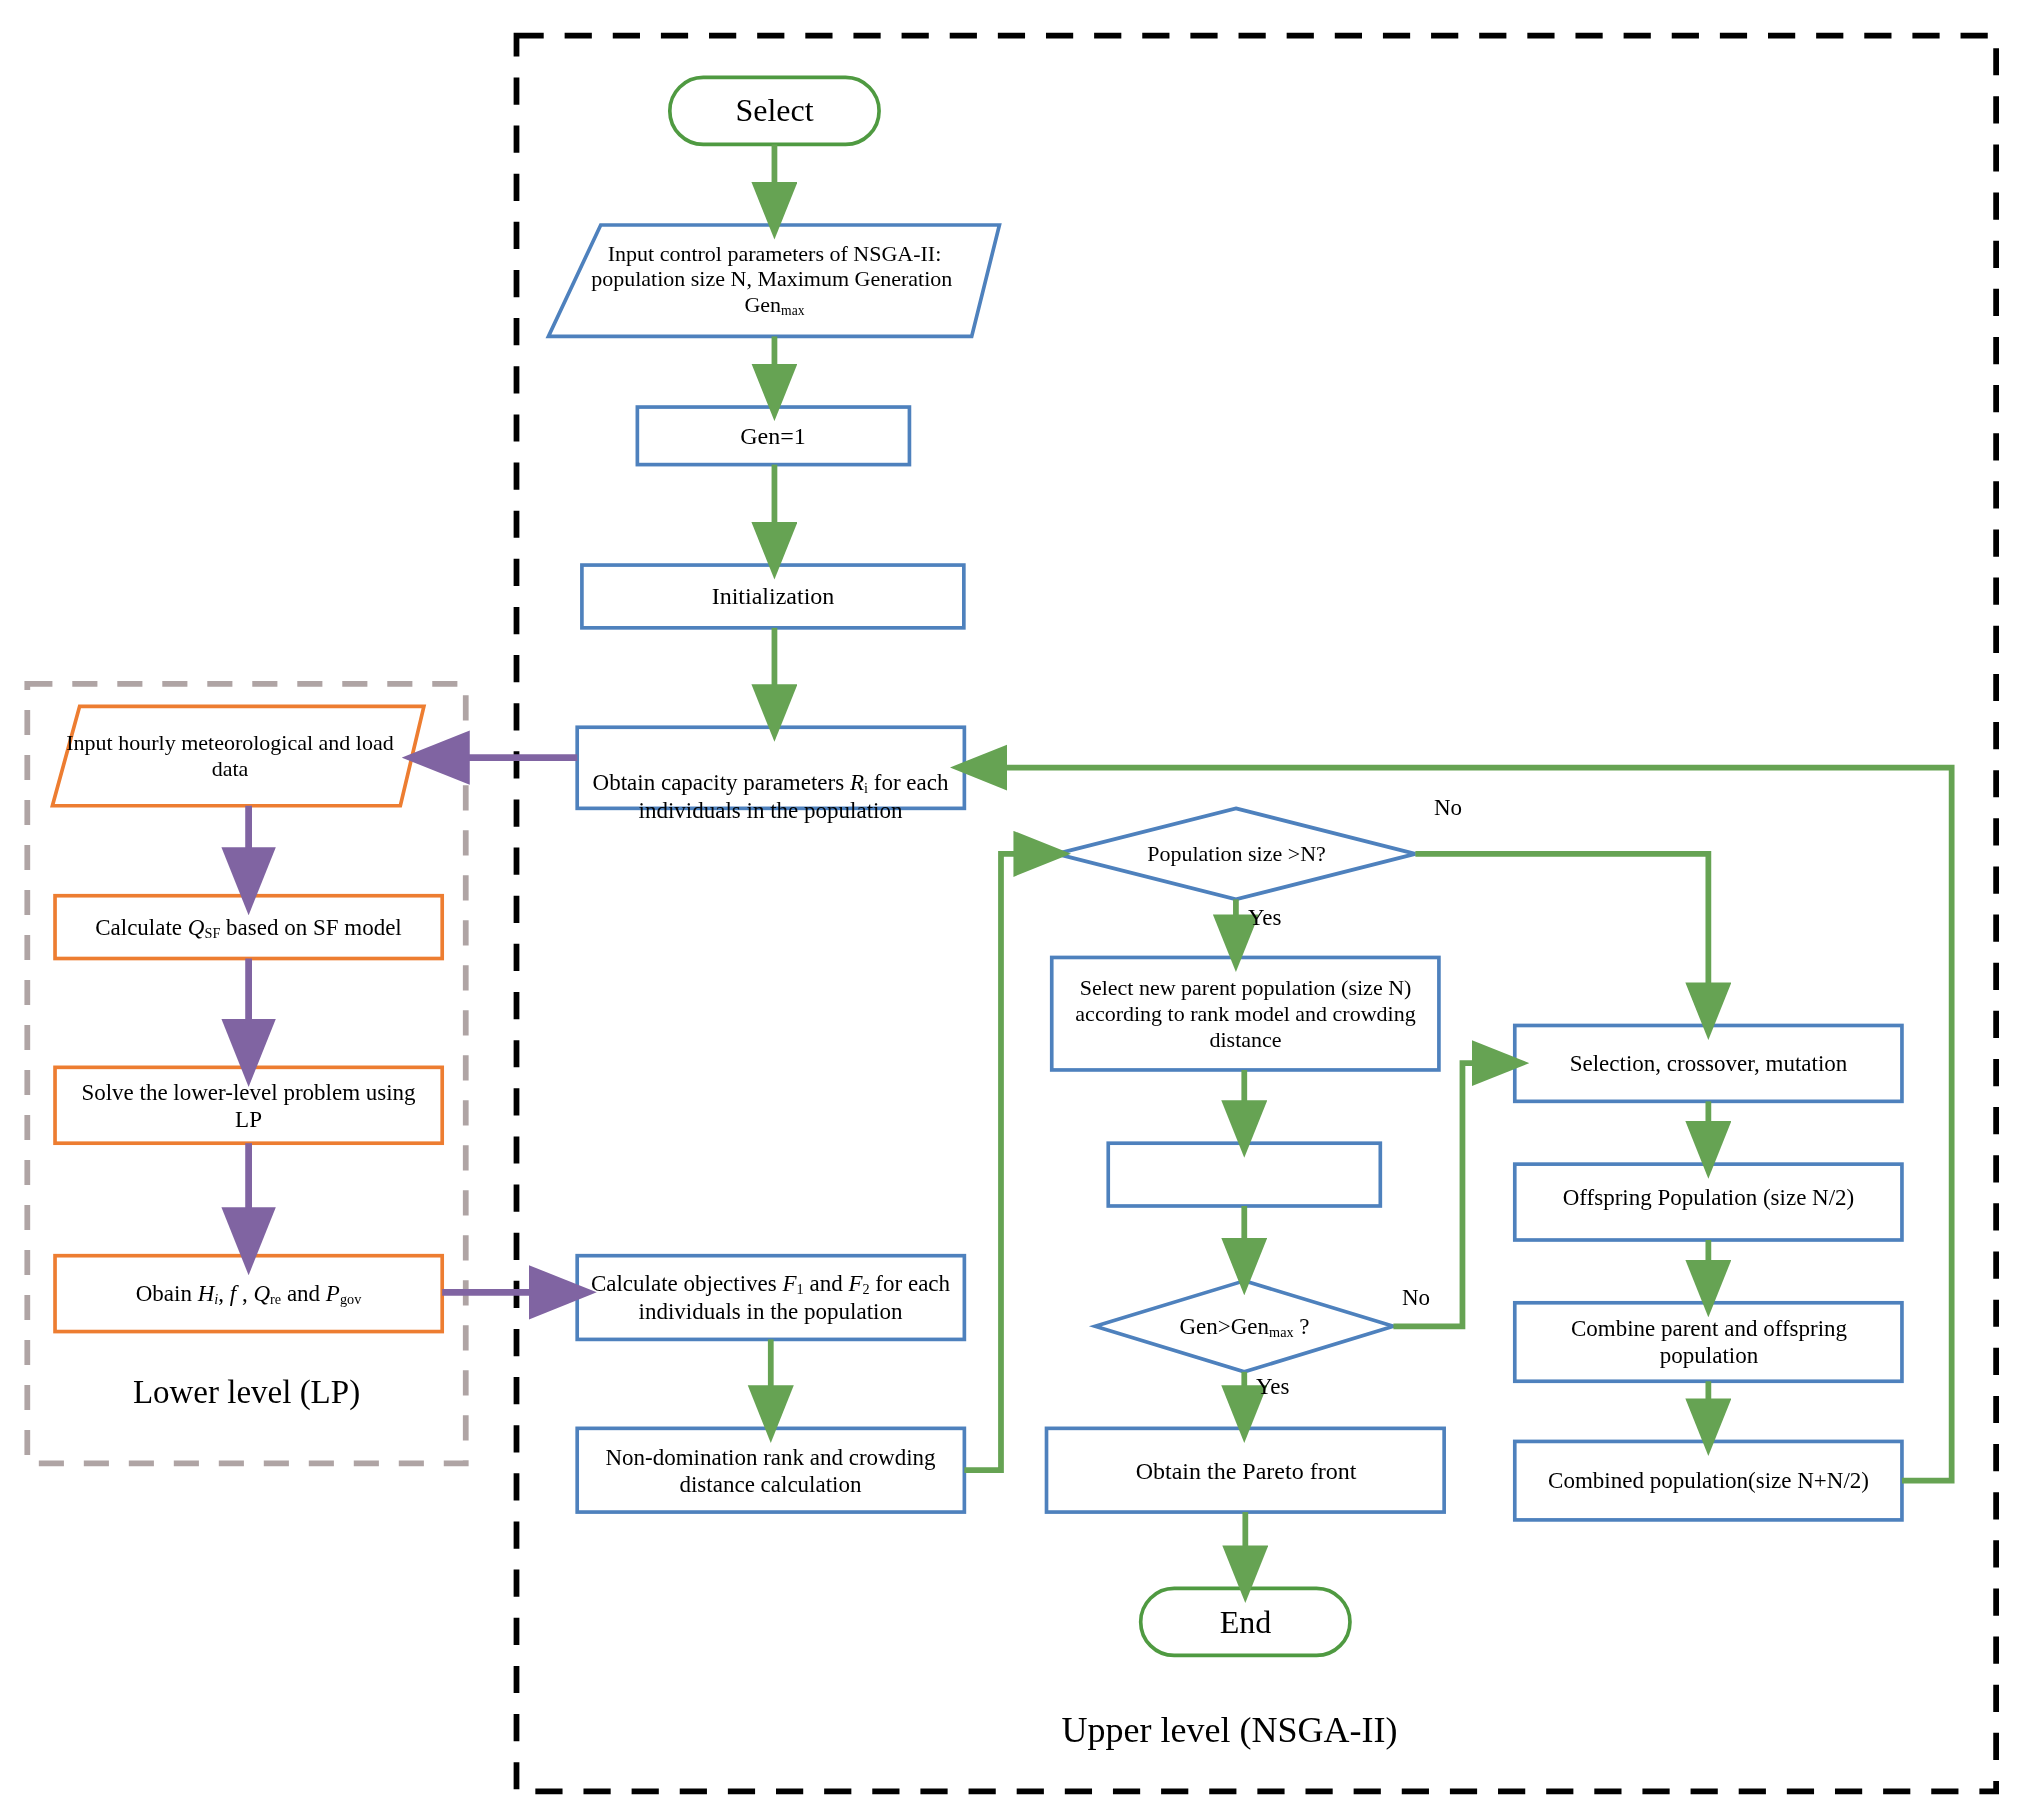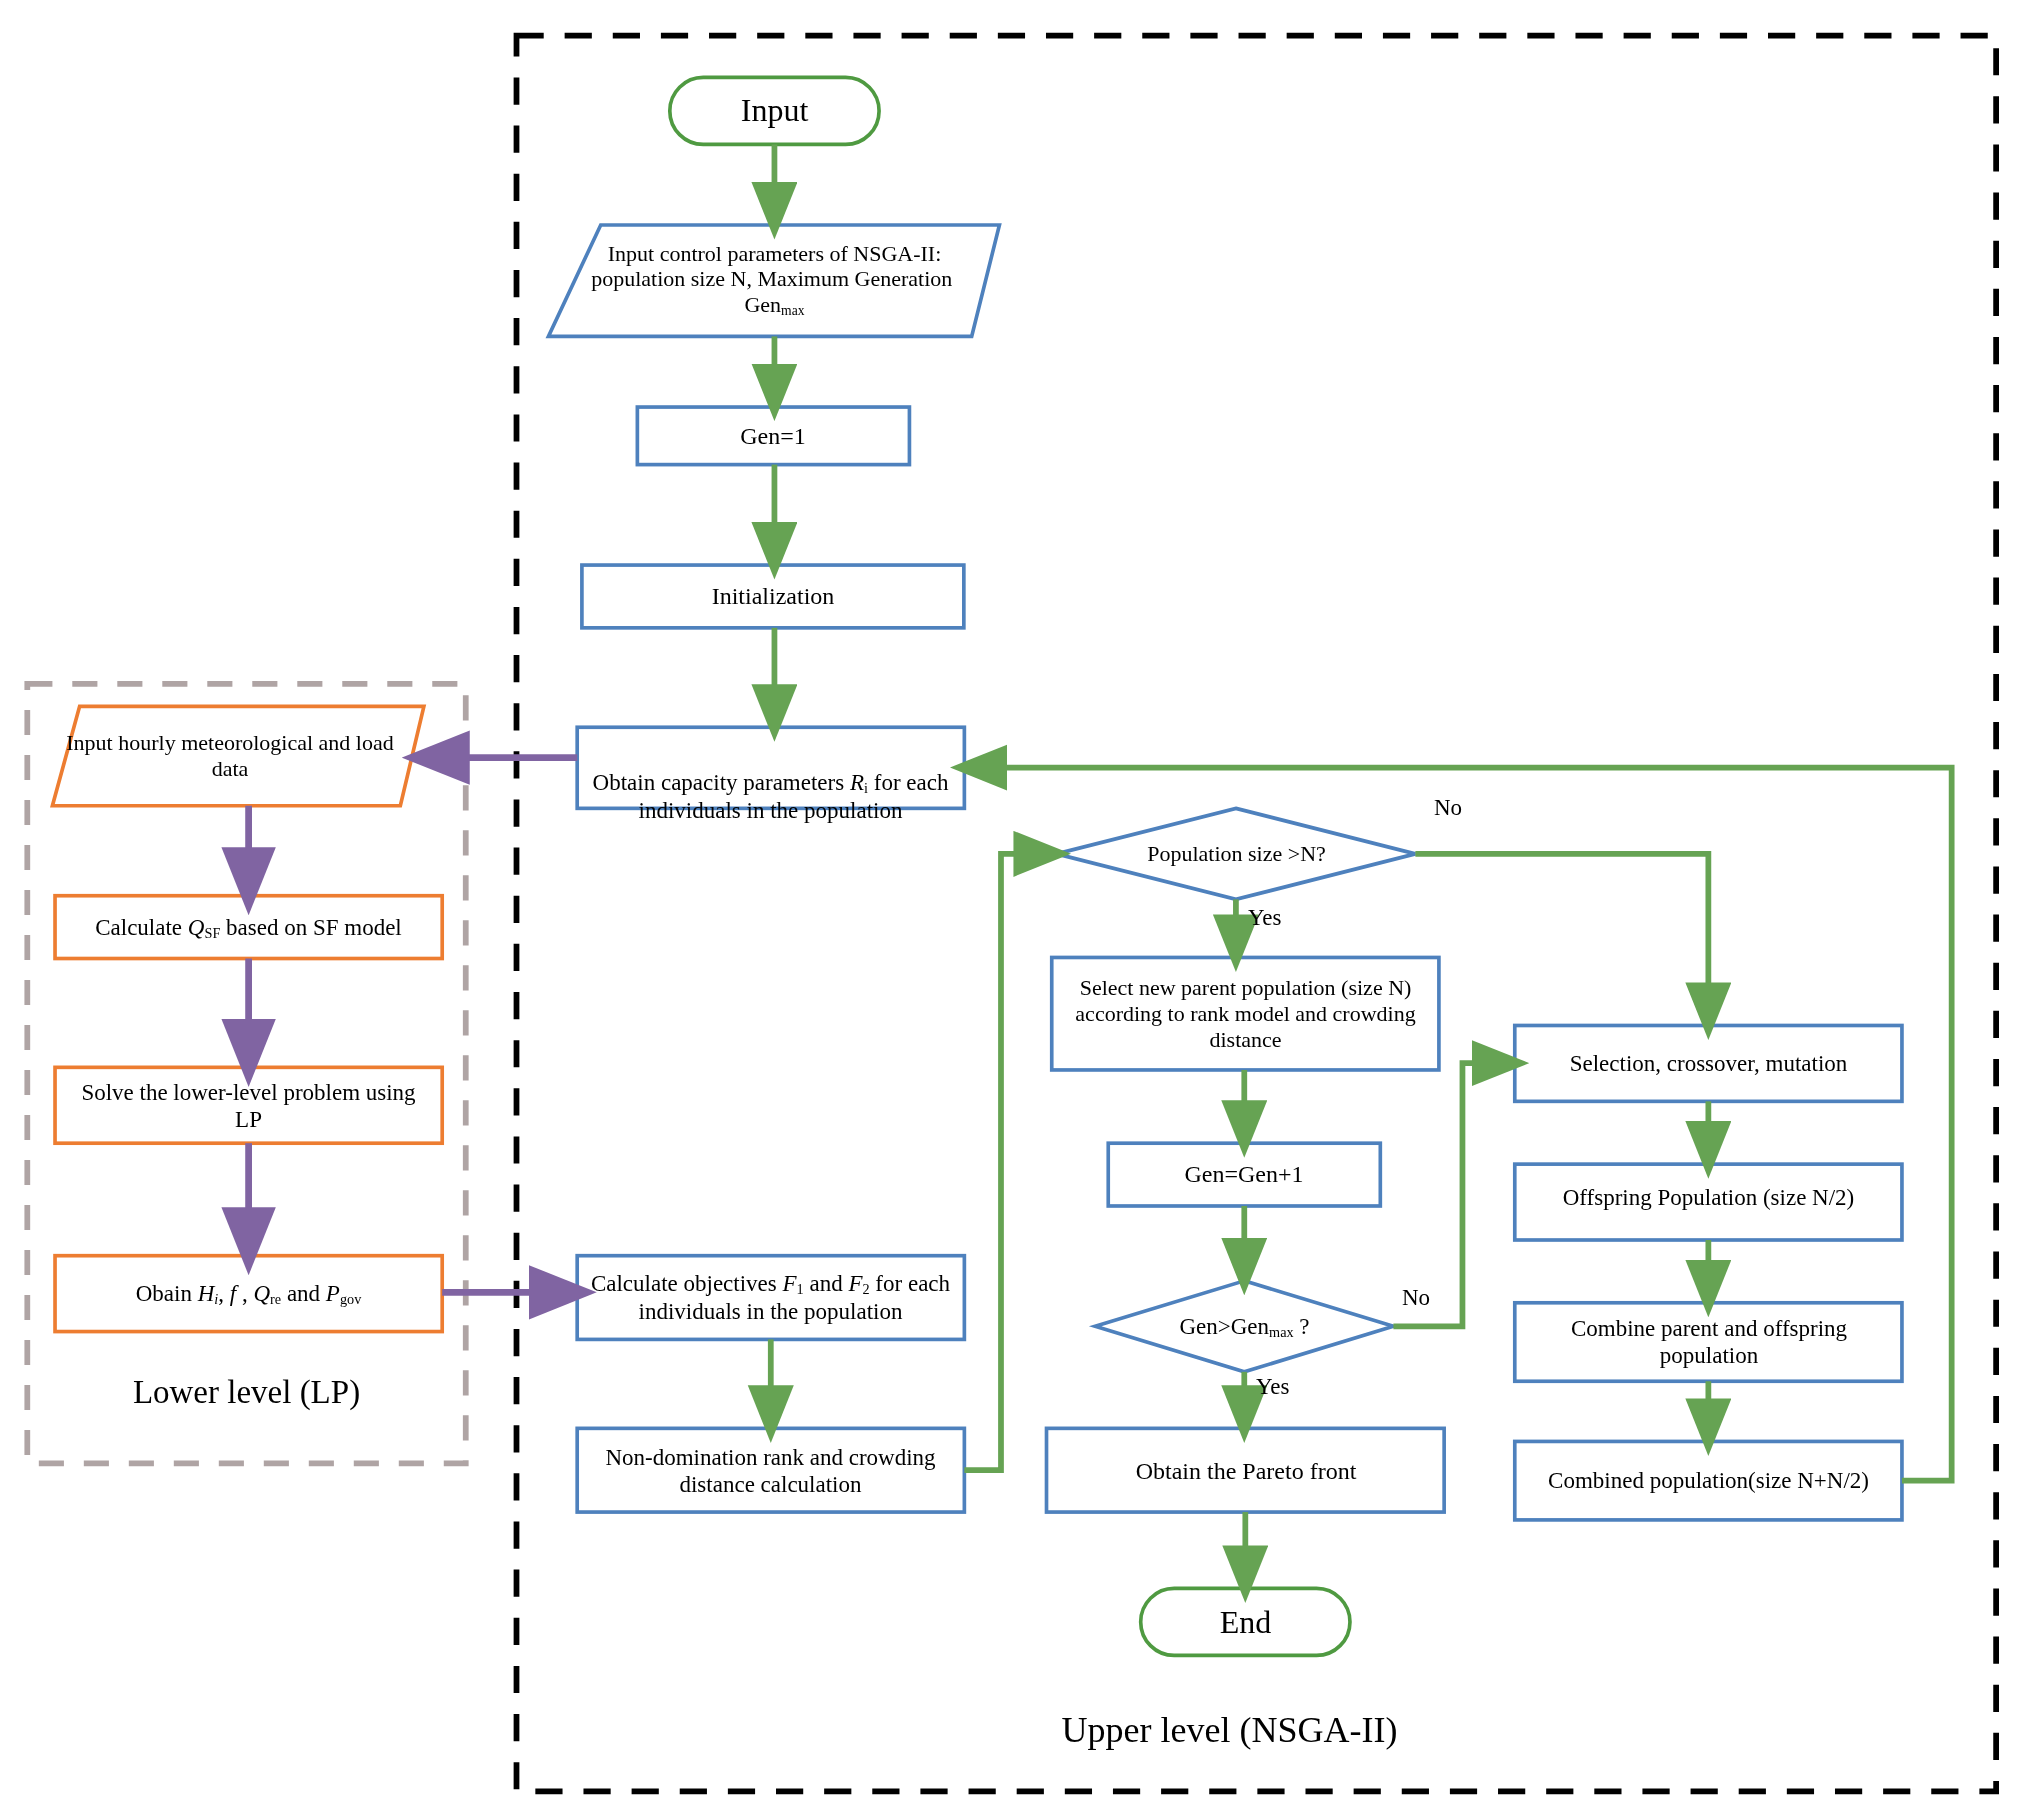--- a/index.html
+++ b/index.html
@@ -107,21 +107,21 @@
   <g stroke="#8064A2" stroke-width="13" fill="none">
     <path d="M1103,1448 L830,1448" marker-end="url(#ahP)"></path>
     <path d="M475,1540 L475,1687" marker-end="url(#ahP)"></path>
     <path d="M475,1832 L475,2015" marker-end="url(#ahP)"></path>
     <path d="M475,2185 L475,2375" marker-end="url(#ahP)"></path>
     <path d="M845,2470 L1078,2470" marker-end="url(#ahP)"></path>
   </g>
 </svg>
 
 <div class="nodeText" style="left:670px;top:77px;width:209px;height:67px;font-size:32px;">
-  <span>Input</span>
+  <span>Select</span>
 </div>
 
 <div class="nodeText" style="left:568px;top:226px;width:413px;height:108px;font-size:22px;">
   <span>Input control parameters of NSGA-II: population size N, Maximum Generation&nbsp; Gen<sub>max</sub></span>
 </div>
 
 <div class="nodeText" style="left:637px;top:407px;width:272px;height:58px;font-size:24px;">
   <span>Gen=1</span>
 </div>
 
@@ -164,23 +164,20 @@
 </div>
 
 <div class="nodeText" style="left:1094px;top:832px;width:285px;height:44px;font-size:22px;">
   <span>Population size &gt;N?</span>
 </div>
 
 <div class="nodeText" style="left:1056px;top:959px;width:379px;height:110px;font-size:22px;">
   <span>Select new parent population (size N) according to rank model and crowding distance</span>
 </div>
 
-<div class="nodeText" style="left:1108px;top:1143px;width:272px;height:63px;font-size:24px;">
-  <span>Gen=Gen+1</span>
-</div>
 
 <div class="nodeText" style="left:1125px;top:1305px;width:239px;height:44px;font-size:23px;">
   <span><span>Gen&gt;Gen</span><sub>max</sub><span> ?</span></span>
 </div>
 
 <div class="nodeText" style="left:1047px;top:1429px;width:398px;height:84px;font-size:24px;">
   <span>Obtain the Pareto front</span>
 </div>
 
 <div class="nodeText" style="left:1141px;top:1589px;width:209px;height:67px;font-size:32px;">

